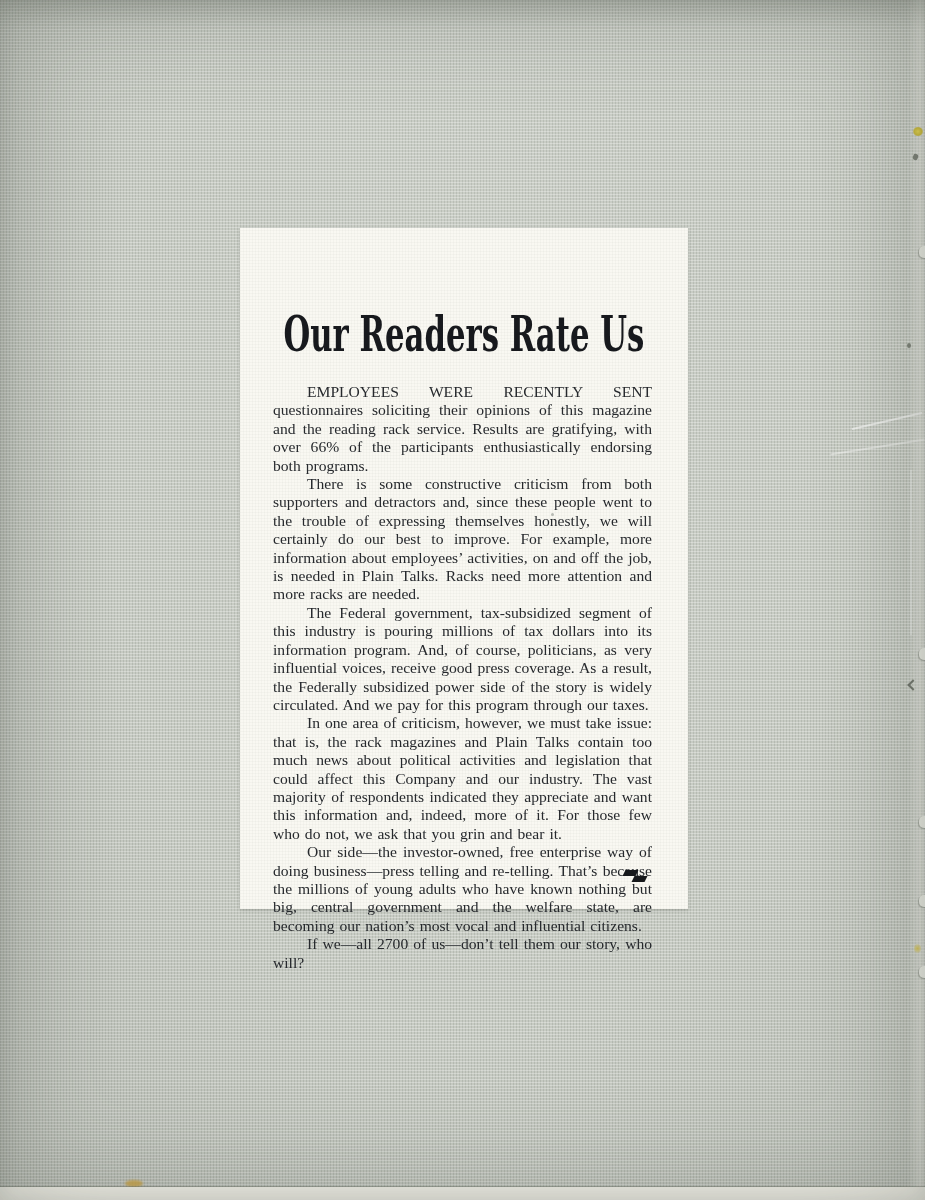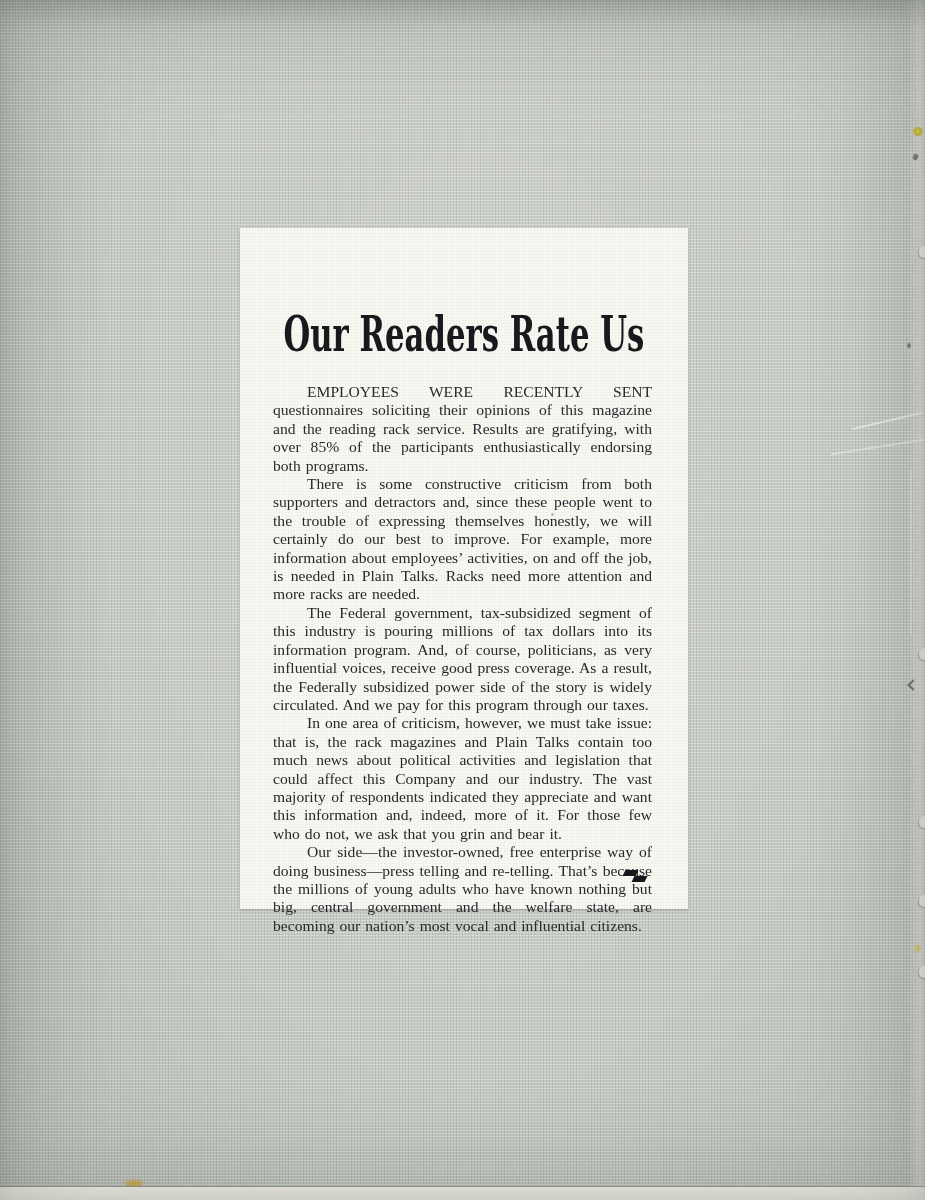--- a/index.html
+++ b/index.html
@@ -102,25 +102,26 @@
 </head>
 <body>
 
 <div class="scan">
 
   <div class="paper">
     <div class="title-wrap">
       <h1 class="title">Our Readers Rate Us</h1>
     </div>
     <div class="bodytext">
-      <p>EMPLOYEES WERE RECENTLY SENT questionnaires soliciting their opinions of this magazine and the reading rack service. Results are gratifying, with over 85% of the participants enthusiastically endorsing both programs.</p>
+      <p>EMPLOYEES WERE RECENTLY SENT questionnaires soliciting their opinions of this magazine and the reading rack service. Results are gratifying, with over 66% of the participants enthusiastically endorsing both programs.</p>
       <p>There is some constructive criticism from both supporters and detractors and, since these people went to the trouble of expressing themselves honestly, we will certainly do our best to improve. For example, more information about employees’ activities, on and off the job, is needed in Plain Talks. Racks need more attention and more racks are needed.</p>
       <p>The Federal government, tax-subsidized segment of this industry is pouring millions of tax dollars into its information program. And, of course, politicians, as very influential voices, receive good press coverage. As a result, the Federally subsidized power side of the story is widely circulated. And we pay for this program through our taxes.</p>
       <p>In one area of criticism, however, we must take issue: that is, the rack magazines and Plain Talks contain too much news about political activities and legislation that could affect this Company and our industry. The vast majority of respondents indicated they appreciate and want this information and, indeed, more of it. For those few who do not, we ask that you grin and bear it.</p>
       <p>Our side—the investor-owned, free enterprise way of doing business—press telling and re-telling. That’s because the millions of young adults who have known nothing but big, central government and the welfare state, are becoming our nation’s most vocal and influential citizens.</p>
+      <p>If we—all 2700 of us—don’t tell them our story, who will?</p>
     </div>
     <span class="endmark">
       <i class="em-a"></i>
         <i class="em-b"></i>
     </span>
     <span class="spot paper-fleck"></span>
   </div>
 
   <div class="right-edge"></div>
   <div class="crease c1"></div>

